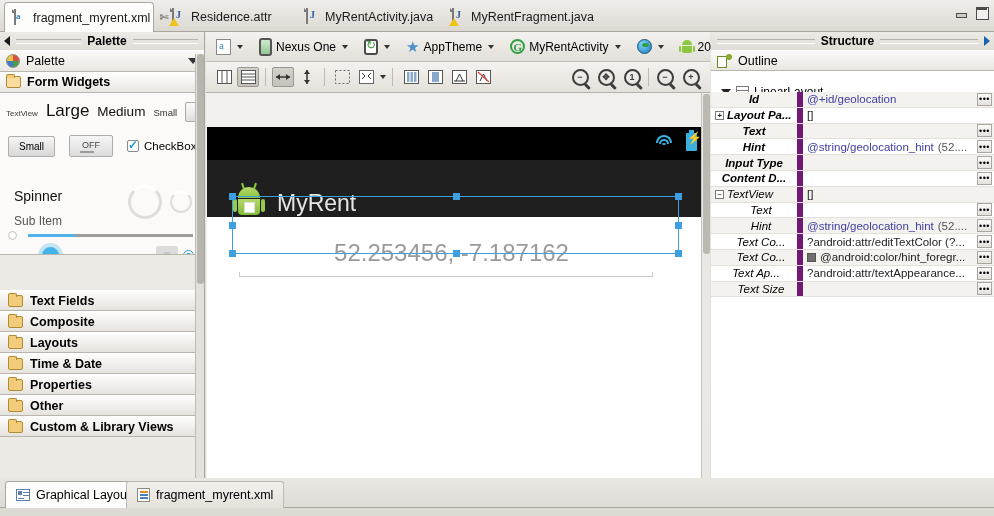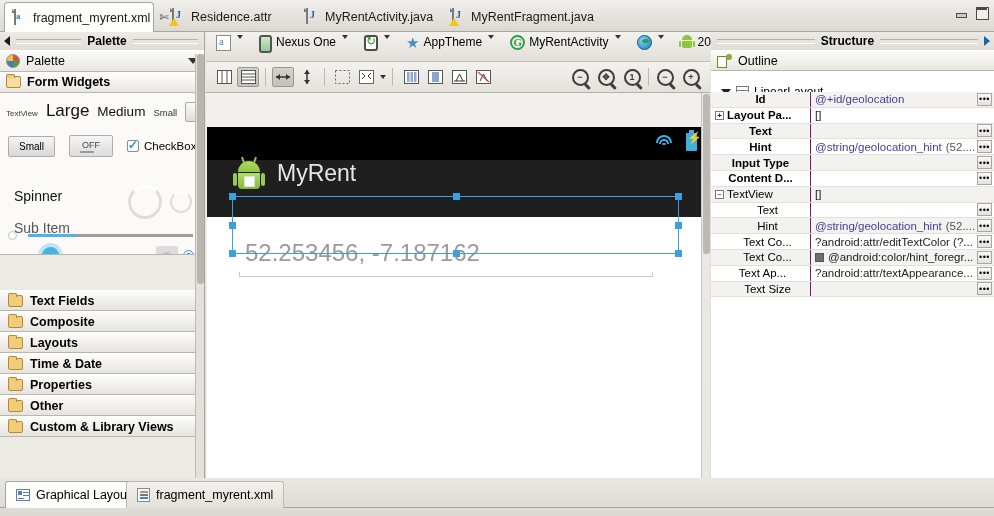--- a/index.html
+++ b/index.html
@@ -173,21 +173,21 @@
   .btn-off { font-size: 9px; padding: 4px 12px 6px; background: linear-gradient(#f5f5f5,#dcdcdc); border:1px solid #adadad; border-radius:2px; position:relative; color:#444; }
   .btn-off:after { content:""; position:absolute; left:10px; bottom:3px; width:14px; height:2px; background:#9a9a9a; }
   .cbox { display:flex; align-items:center; gap:5px; font-size:11.5px; }
   .cbox-box { width:12px;height:12px;border:1px solid #8a8a8a;background:#fff;position:relative;border-radius:2px; }
   .cbox-box:after { content:"✓"; position:absolute; left:0px; top:-3px; font-size:12px; color:#2196d8; font-weight:bold;}
   .row3 { position:absolute; left:8px; top:75px; display:flex; align-items:center; gap:8px; }
   .radio-d { width:11px;height:11px;border-radius:50%;border:1px solid #4d92c9;background:#fff;position:relative; }
   .radio-d:after{content:"";position:absolute;left:2px;top:2px;width:5px;height:5px;border-radius:50%;background:#3b9bd6;}
   .row4 { position:absolute; left:14px; top:95px; }
   .spinner-lbl { font-size: 14px; color:#111; }
-  .subitem { font-size: 14px; color:#555; margin-top:16px; }
+  .subitem { font-size: 12px; color:#555; margin-top:10px; }
   .ring { position:absolute; width:30px;height:30px;border-radius:50%;border:3px solid #ddd; }
   .ring.r1 { left:128px; top:92px; width:34px;height:34px; border-top-color:#fff;}
   .ring.r2 { left:170px; top:98px; width:22px;height:22px; border-top-color:#fff; border-width:2px;}
   .row5 { position:absolute; left:6px; top:138px; width:190px; }
   .sb-track { position:absolute; left:22px; top:3px; height:3px; width:165px; background:#9d9d9d; }
   .sb-fill { position:absolute; left:22px; top:3px; height:3px; width:47px; background:#4fb3e8; }
   .sb-knob { position:absolute; left:2px; top:0px; width:9px;height:9px;border-radius:50%;background:#fff;border:1px solid #c2c2c2;}
   .row6 { position:absolute; left:6px; top:152px; width:195px; height:22px;}
   .sl-track { position:absolute; left:8px; top:9px; height:3px; width:135px; background:#c9c9c9; }
   .sl-fill { position:absolute; left:8px; top:9px; height:3px; width:42px; background:#2196d8; }
@@ -214,21 +214,21 @@
   .pal-scroll .thumb { position:absolute; left:1px; top:0; width:7px; height:230px; background:#b8b5af; border-radius:3px;}
 
   
   .editor { position:absolute; left:206px; top:32px; width:504px; height:446px; background:#f2f0ec; }
   .tbrow {
     height: 30px; display:flex; align-items:center; gap:0px;
     background: linear-gradient(#f4f2ee,#e2dfd9);
     border-bottom:1px solid #c2bfb9;
     padding: 0 4px;
   }
-  .tbitem { display:flex; align-items:flex-start; gap:4px; padding: 0 6px; height:24px; font-size:12px; white-space:nowrap;}
+  .tbitem { display:flex; align-items:center; gap:4px; padding: 0 6px; height:24px; font-size:12px; white-space:nowrap;}
   .sep { width:1px; height:18px; background:#bdbab4; margin:0 2px; }
   .caret { width:0;height:0;border-left:3.5px solid transparent;border-right:3.5px solid transparent;border-top:4.5px solid #333; margin-left:2px;}
   .ico-xml { width:15px;height:16px;background:#fff;border:1px solid #8a8a8a; position:relative;}
   .ico-xml:after{content:"a";position:absolute;left:2px;top:-1px;font-size:11px;color:#3a8fc4;font-family:"Liberation Serif",serif;}
   .ico-phone { width:13px;height:18px;border:2px solid #555;border-radius:3px;background:linear-gradient(#cfe8cf,#93c993); }
   .ico-rotate { width:14px;height:16px;border:2px solid #4c4c4c;border-radius:3px; position:relative; background:#fff;}
   .ico-rotate:after{content:"↻";position:absolute;left:0px;top:-3px;font-size:12px;color:#3a8f3a;}
   .ico-star { color:#4a90c9; font-size:15px; line-height:1; }
   .ico-g { width:15px;height:15px;border-radius:50%;border:2px solid #2f9e44; color:#2f9e44; font-size:11px; font-weight:bold; display:flex;align-items:center;justify-content:center; font-family:"Liberation Serif",serif;}
   .ico-globe { width:15px;height:15px;border-radius:50%;background:radial-gradient(circle at 35% 32%, #7fd4f7, #1a7bbf); border:1px solid #14557f;}
@@ -264,33 +264,33 @@
   }
   .statusbar { height:33px; background:#000; position:relative; }
   .wifi { position:absolute; right:37px; top:8px; width:17px;height:13px; }
   .wifi i { position:absolute; left:50%; border:2px solid #3ab0e0; border-radius:50% 50% 0 0 / 100% 100% 0 0; border-bottom:none; transform:translateX(-50%);}
   .wifi i:nth-child(1){width:16px;height:8px;top:0;}
   .wifi i:nth-child(2){width:10px;height:5px;top:4px;}
   .wifi i:nth-child(3){width:4px;height:2px;top:8px;border-radius:50%;background:#3ab0e0;border:none;}
   .batt { position:absolute; right:12px; top:6px; width:11px;height:18px;background:#3ab0e0;border-radius:1px; }
   .batt:before{content:"";position:absolute;left:3px;top:-3px;width:5px;height:3px;background:#3ab0e0;}
   .batt:after{content:"⚡";position:absolute;left:1px;top:-2px;font-size:12px;color:#fff;}
-  .actionbar { height:57px; background:#1f1f1f; display:flex; align-items:flex-start; gap:12px; padding-left:26px; }
+  .actionbar { height:57px; background:#1f1f1f; display:flex; align-items:flex-end; gap:12px; padding-left:26px; }
   .droid-lg { width:32px;height:31px; position:relative; flex:none;}
   .droid-lg .head{position:absolute;left:5px;top:1px;width:22px;height:11px;background:linear-gradient(#b5d96a,#8dc63f);border-radius:11px 11px 0 0;}
   .droid-lg .head:before,.droid-lg .head:after{content:"";position:absolute;top:-4px;width:2px;height:6px;background:#8dc63f;transform:rotate(-20deg);}
   .droid-lg .head:before{left:4px;} .droid-lg .head:after{right:4px;transform:rotate(20deg);}
   .droid-lg .body{position:absolute;left:5px;top:13px;width:22px;height:16px;background:linear-gradient(#b5d96a,#82bb36);border-radius:0 0 4px 4px;}
   .droid-lg .arm{position:absolute;top:13px;width:4px;height:13px;background:#96cc4c;border-radius:2px;}
   .droid-lg .arm.l{left:0;} .droid-lg .arm.r{right:0;}
   .droid-lg .box{position:absolute;left:11px;top:16px;width:11px;height:11px;background:#fff;border:1px solid #ddd;}
   .app-title { color:#e6e6e6; font-size:23px; font-weight:normal; }
   .body-area { height:261px; background:#fff; position:relative; }
   .edittext {
-    position:absolute; left:26px; top:16px; width:425px; height:48px;
+    position:absolute; left:26px; top:16px; width:425px; height:48px;text-align:center;
   }
   .et-text { font-size:24px; color:#9a9a9a; padding: 6px 0 0 12px; white-space:nowrap;}
   .et-underline { position:absolute; left:6px; right:5px; bottom:4px; height:1px; background:#c9c9c9; }
   .et-underline:before,.et-underline:after{content:"";position:absolute;bottom:0;width:1px;height:5px;background:#c9c9c9;}
   .et-underline:before{left:0;} .et-underline:after{right:0;}
   .selbox { position:absolute; left:26px; top:103px; width:447px; height:58px; border:1px solid #3d9fe0; pointer-events:none; }
   .handle { position:absolute; width:7px;height:7px;background:#3d9fe0; }
   .canvas-scroll-v { position:absolute; right:0; top:0; bottom:0; width:9px; background:#ebe8e3; border-left:1px solid #c7c4be;}
   .canvas-scroll-v .thumb{position:absolute;left:1px;top:1px;width:7px;height:160px;background:#bcb9b3;border-radius:3px;}
 
@@ -316,21 +316,21 @@
     background:linear-gradient(#fbfaf8,#eae7e2); border-top:1px solid #fff; border-bottom:1px solid #b9b6b0; font-size:12.5px;}
   .ico-props { width:14px;height:13px;border:1px solid #5c7fb0;background:#fff;position:relative; flex:none;}
   .ico-props:before{content:"";position:absolute;left:1px;top:2px;width:11px;height:1.5px;background:#5c7fb0;box-shadow:0 3px 0 #5c7fb0, 0 6px 0 #5c7fb0;}
   .pbtns { margin-left:auto; display:flex; align-items:center; gap:2px; }
   .pbtn { width:19px;height:17px;display:flex;align-items:center;justify-content:center;border:1px solid #b9b6b0;background:linear-gradient(#fafaf8,#e6e3de); border-radius:2px; font-size:10px;}
   .pbtn.flat { border-color:transparent; background:transparent;}
   .props-table { background:#fff; position:absolute; left:0; right:0; top:60px; bottom:0; overflow:hidden; }
   .prow { display:flex; height:15.8px; align-items:center; border-bottom:1px solid #e3e0db; font-size:11.5px;}
   .prow:nth-child(odd) { background:#f4f2ef; }
   .prow:nth-child(even) { background:#ffffff; }
-  .pname { width:100px; flex:none; display:flex; align-items:center; gap:3px; border-right:1px solid #701a75; height:100%; padding-left:4px; }
+  .pname { width:92px; flex:none; display:flex; align-items:center; gap:3px; border-right:6px solid #701a75; height:100%; padding-left:4px;font-style:italic; }
   .pname.center { justify-content:center; padding-left:0; }
   .pname.bold { font-weight:bold; }
   .pval { flex:1; padding-left:4px; overflow:hidden; white-space:nowrap; display:flex; align-items:center; gap:4px;}
   .pval.blue { color:#3f3fa0; }
   .pval.blue .dim { color:#555; }
   .pval.plain { color:#222; }
   .pdots { width:15px; flex:none; height:13px; border:1px solid #a9a69f; background:linear-gradient(#fafaf8,#e4e1dc); display:flex;align-items:center;justify-content:center; font-size:9px; letter-spacing:0.5px; margin-right:2px; }
   .expander { width:9px;height:9px;border:1px solid #7a7a7a;background:#fff;font-size:8px;line-height:7px;text-align:center;flex:none;color:#222;}
   .swatch { width:9px;height:9px;background:#6e6e6e;border:1px solid #555; flex:none;}
 

